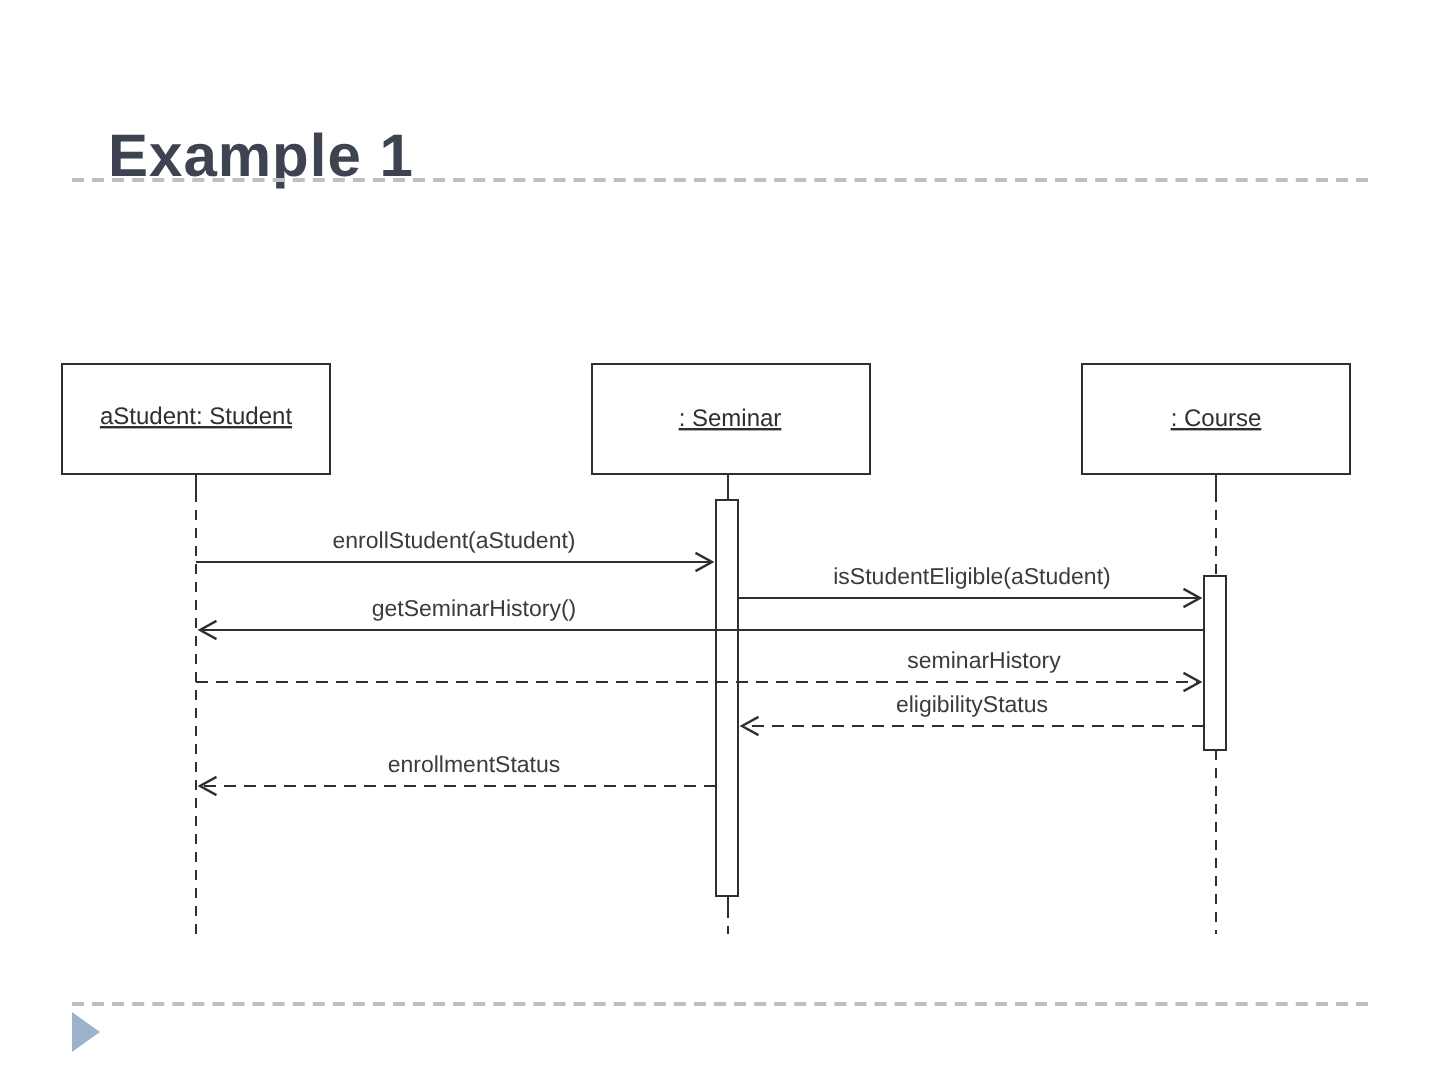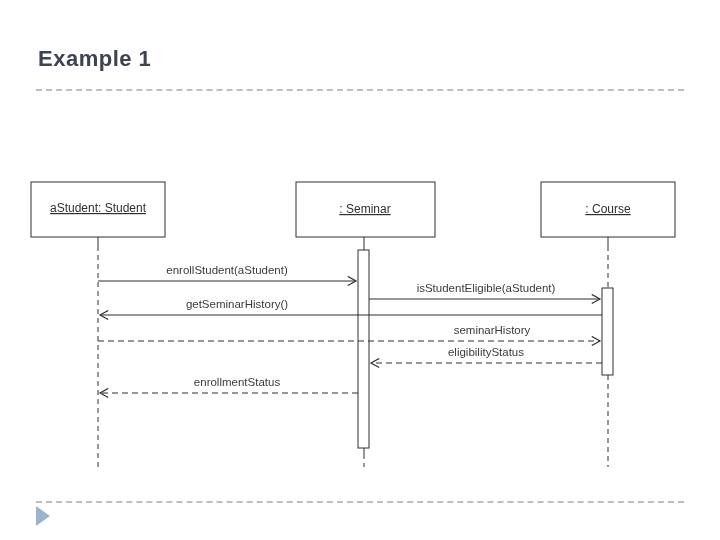--- a/index.html
+++ b/index.html
@@ -8,22 +8,22 @@
     background: #ffffff;
     font-family: "Liberation Sans", sans-serif;
     position: relative;
     overflow: hidden;
   }
   .slide { position: absolute; inset: 0; width: 720px; height: 540px; }
 
   .slide-title {
     position: absolute;
     left: 38px; top: 46px;
-    margin: 0;
-    font-size: 22px;
+    margin: 16px;
+    font-size: 30px;
     font-weight: bold;
     letter-spacing: 0.5px;
     color: #3d4351;
   }
   .rule-dashed {
     position: absolute;
     left: 36px; width: 648px; height: 0;
     border-top: 2px dashed #bcc0c2;
   }
   .rule-top { top: 89px; }

